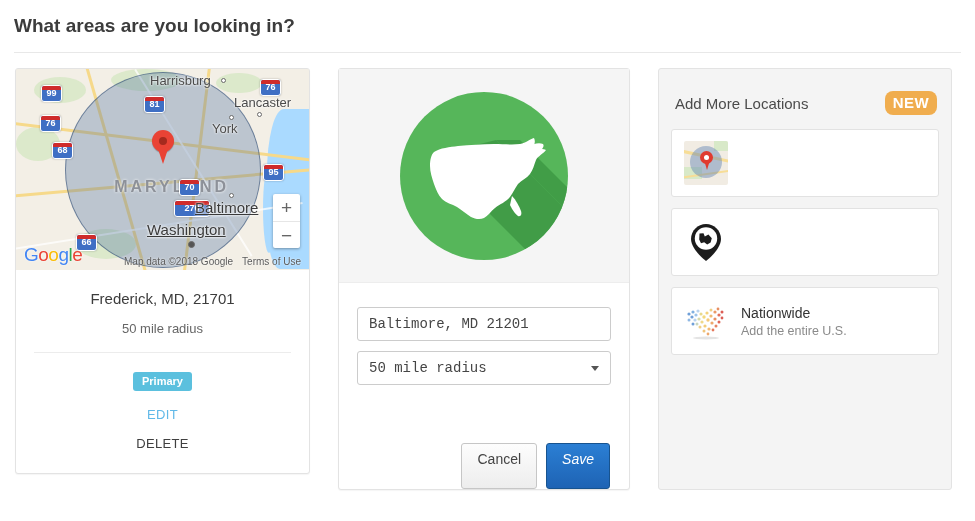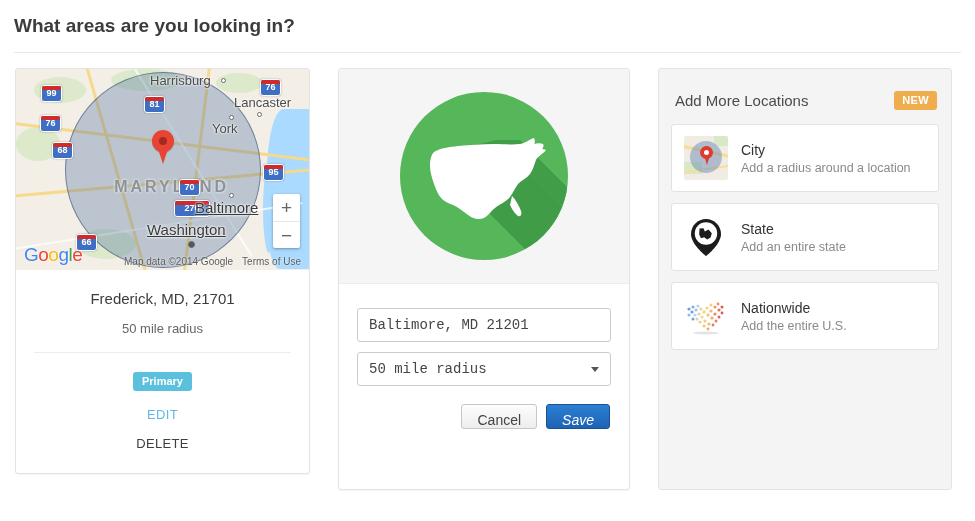--- a/index.html
+++ b/index.html
@@ -242,25 +242,26 @@
     border-top: 5px solid #555;
     pointer-events: none;
   }
   .btn-row {
     margin-top: 18px;
     display: flex; justify-content: flex-end; gap: 9px;
     padding-right: 1px;
   }
   .btn {
     font-size: 14px;
-    padding: 7px 15px 0;
+    padding: 7px 15px 21px;
     border-radius: 3px;
     border: 1px solid transparent;
     cursor: pointer;
     font-family: "Liberation Sans", sans-serif;
+    margin-top: 40px;
   }
   .btn-cancel {
     background: linear-gradient(#fdfdfd,#ededed);
     border-color: #c6c6c6;
     color: #444;
   }
   .btn-save {
     background: linear-gradient(#2b7fd4,#1e63b4);
     border-color: #17538f;
     color: #fff;
@@ -277,23 +278,23 @@
     position: relative;
   }
   .panel-head {
     display: flex; align-items: center; justify-content: space-between;
     margin-bottom: 14px;
     padding: 0 2px 0 4px;
   }
   .panel-title { font-size: 15px; color: #4b4b4b; }
   .badge-new {
     background: #f0ad4e; color: #fff;
-    font-size: 11px; font-weight: 700;
+    font-size: 15px; font-weight: 700;
     padding: 3px 8px 4px;
-    border-radius: 3px;
+    border-radius: 8px;
     letter-spacing: .4px;
   }
   .opt-item {
     display: flex; align-items: center;
     background: #fff;
     border: 1px solid #e2e2e2;
     border-radius: 3px;
     padding: 11px 12px;
     margin-bottom: 11px;
     cursor: pointer;
@@ -406,21 +407,21 @@
             <div class="pin-dot"></div>
           </div>
         </div>
 
         <div class="zoom-ctl">
           <div class="zoom-btn">+</div>
           <div class="zoom-btn">−</div>
         </div>
 
         <div class="google-logo"><span class="g1">G</span><span class="g2">o</span><span class="g3">o</span><span class="g4">g</span><span class="g5">l</span><span class="g6">e</span></div>
-        <div class="map-attr data">Map data ©2014 Google</div>
+        <div class="map-attr data">Map data ©2018 Google</div>
         <div class="map-attr terms">Terms of Use</div>
       </div>
 
       <div class="card-body">
         <div class="loc-name">Frederick, MD, 21701</div>
         <div class="loc-radius">50 mile radius</div>
         <div class="divider"></div>
         <span class="badge-primary">Primary</span>
         <a class="link-edit" href="#">EDIT</a>
         <a class="link-delete" href="#">DELETE</a>
@@ -485,37 +486,29 @@
             <div class="mini-road w" style="left:30px; top:-4px; width:40px; height:2px; transform:rotate(72deg);"></div>
             <div class="mini-circle"></div>
             <div class="mini-pin">
               <div class="mini-pin-tail"></div>
               <div class="mini-pin-head">
                 <div class="mini-pin-dot"></div>
               </div>
             </div>
           </div>
         </div>
-        <div class="opt-text">
-          <div class="opt-title">City</div>
-          <div class="opt-sub">Add a radius around a location</div>
-        </div>
       </div>
 
       <div class="opt-item">
         <div class="opt-icon">
           <svg viewBox="0 0 44 44" width="44" height="44">
             <path d="M22 4 C13.7 4 7 10.7 7 19 C7 28 18 38 22 41 C26 38 37 28 37 19 C37 10.7 30.3 4 22 4 Z" fill="#1c1c1c"></path>
             <circle cx="22" cy="18.5" r="11.2" fill="#ffffff"></circle>
             <path d="M15.5 13.5 L19.5 13.2 L20.8 16.6 L24.4 14.4 L27.8 18.2 L26.6 22.6 L23.2 24.4 L20.2 22.2 L17 23.2 L15.2 19.6 Z" fill="#1c1c1c"></path>
           </svg>
-        </div>
-        <div class="opt-text">
-          <div class="opt-title">State</div>
-          <div class="opt-sub">Add an entire state</div>
         </div>
       </div>
 
       <div class="opt-item">
         <div class="opt-icon">
           <svg viewBox="0 0 44 44" width="44" height="44">
             <g>
               <circle cx="5" cy="15" r="1.6" fill="#6f9fd8"></circle>
                 <circle cx="9" cy="13" r="1.6" fill="#7fb0e0"></circle>
               <circle cx="8" cy="18" r="1.6" fill="#6f9fd8"></circle>

